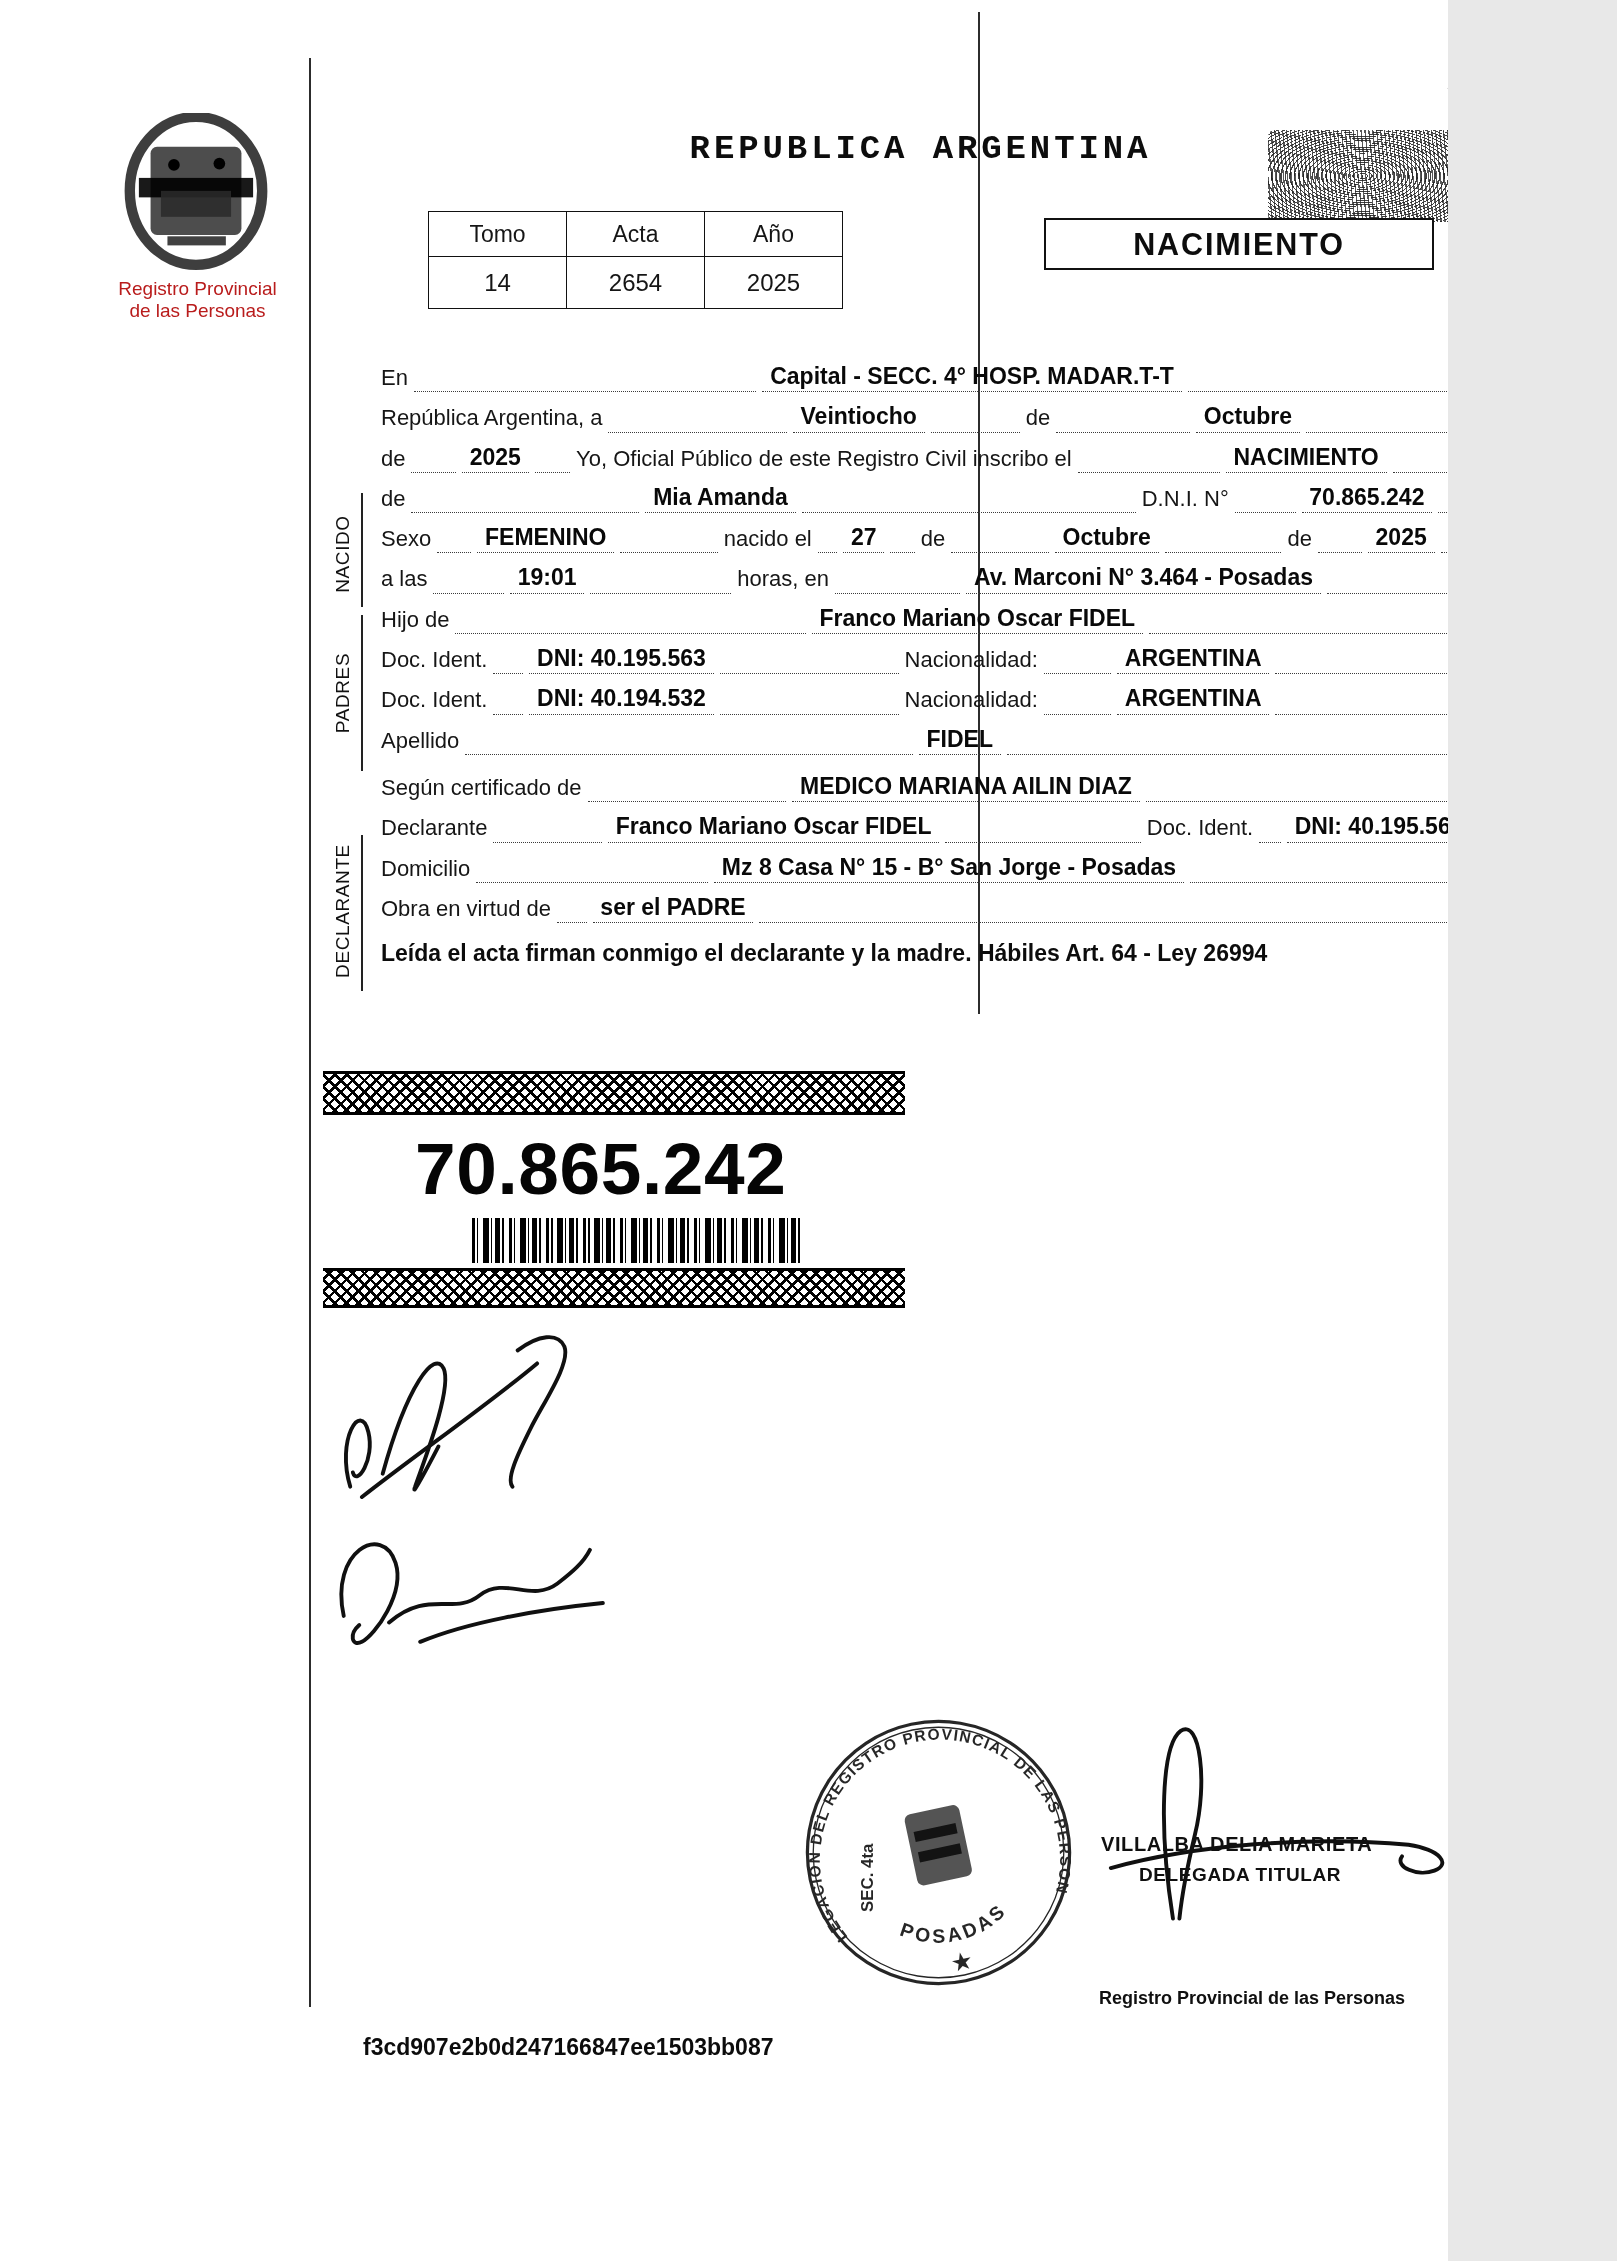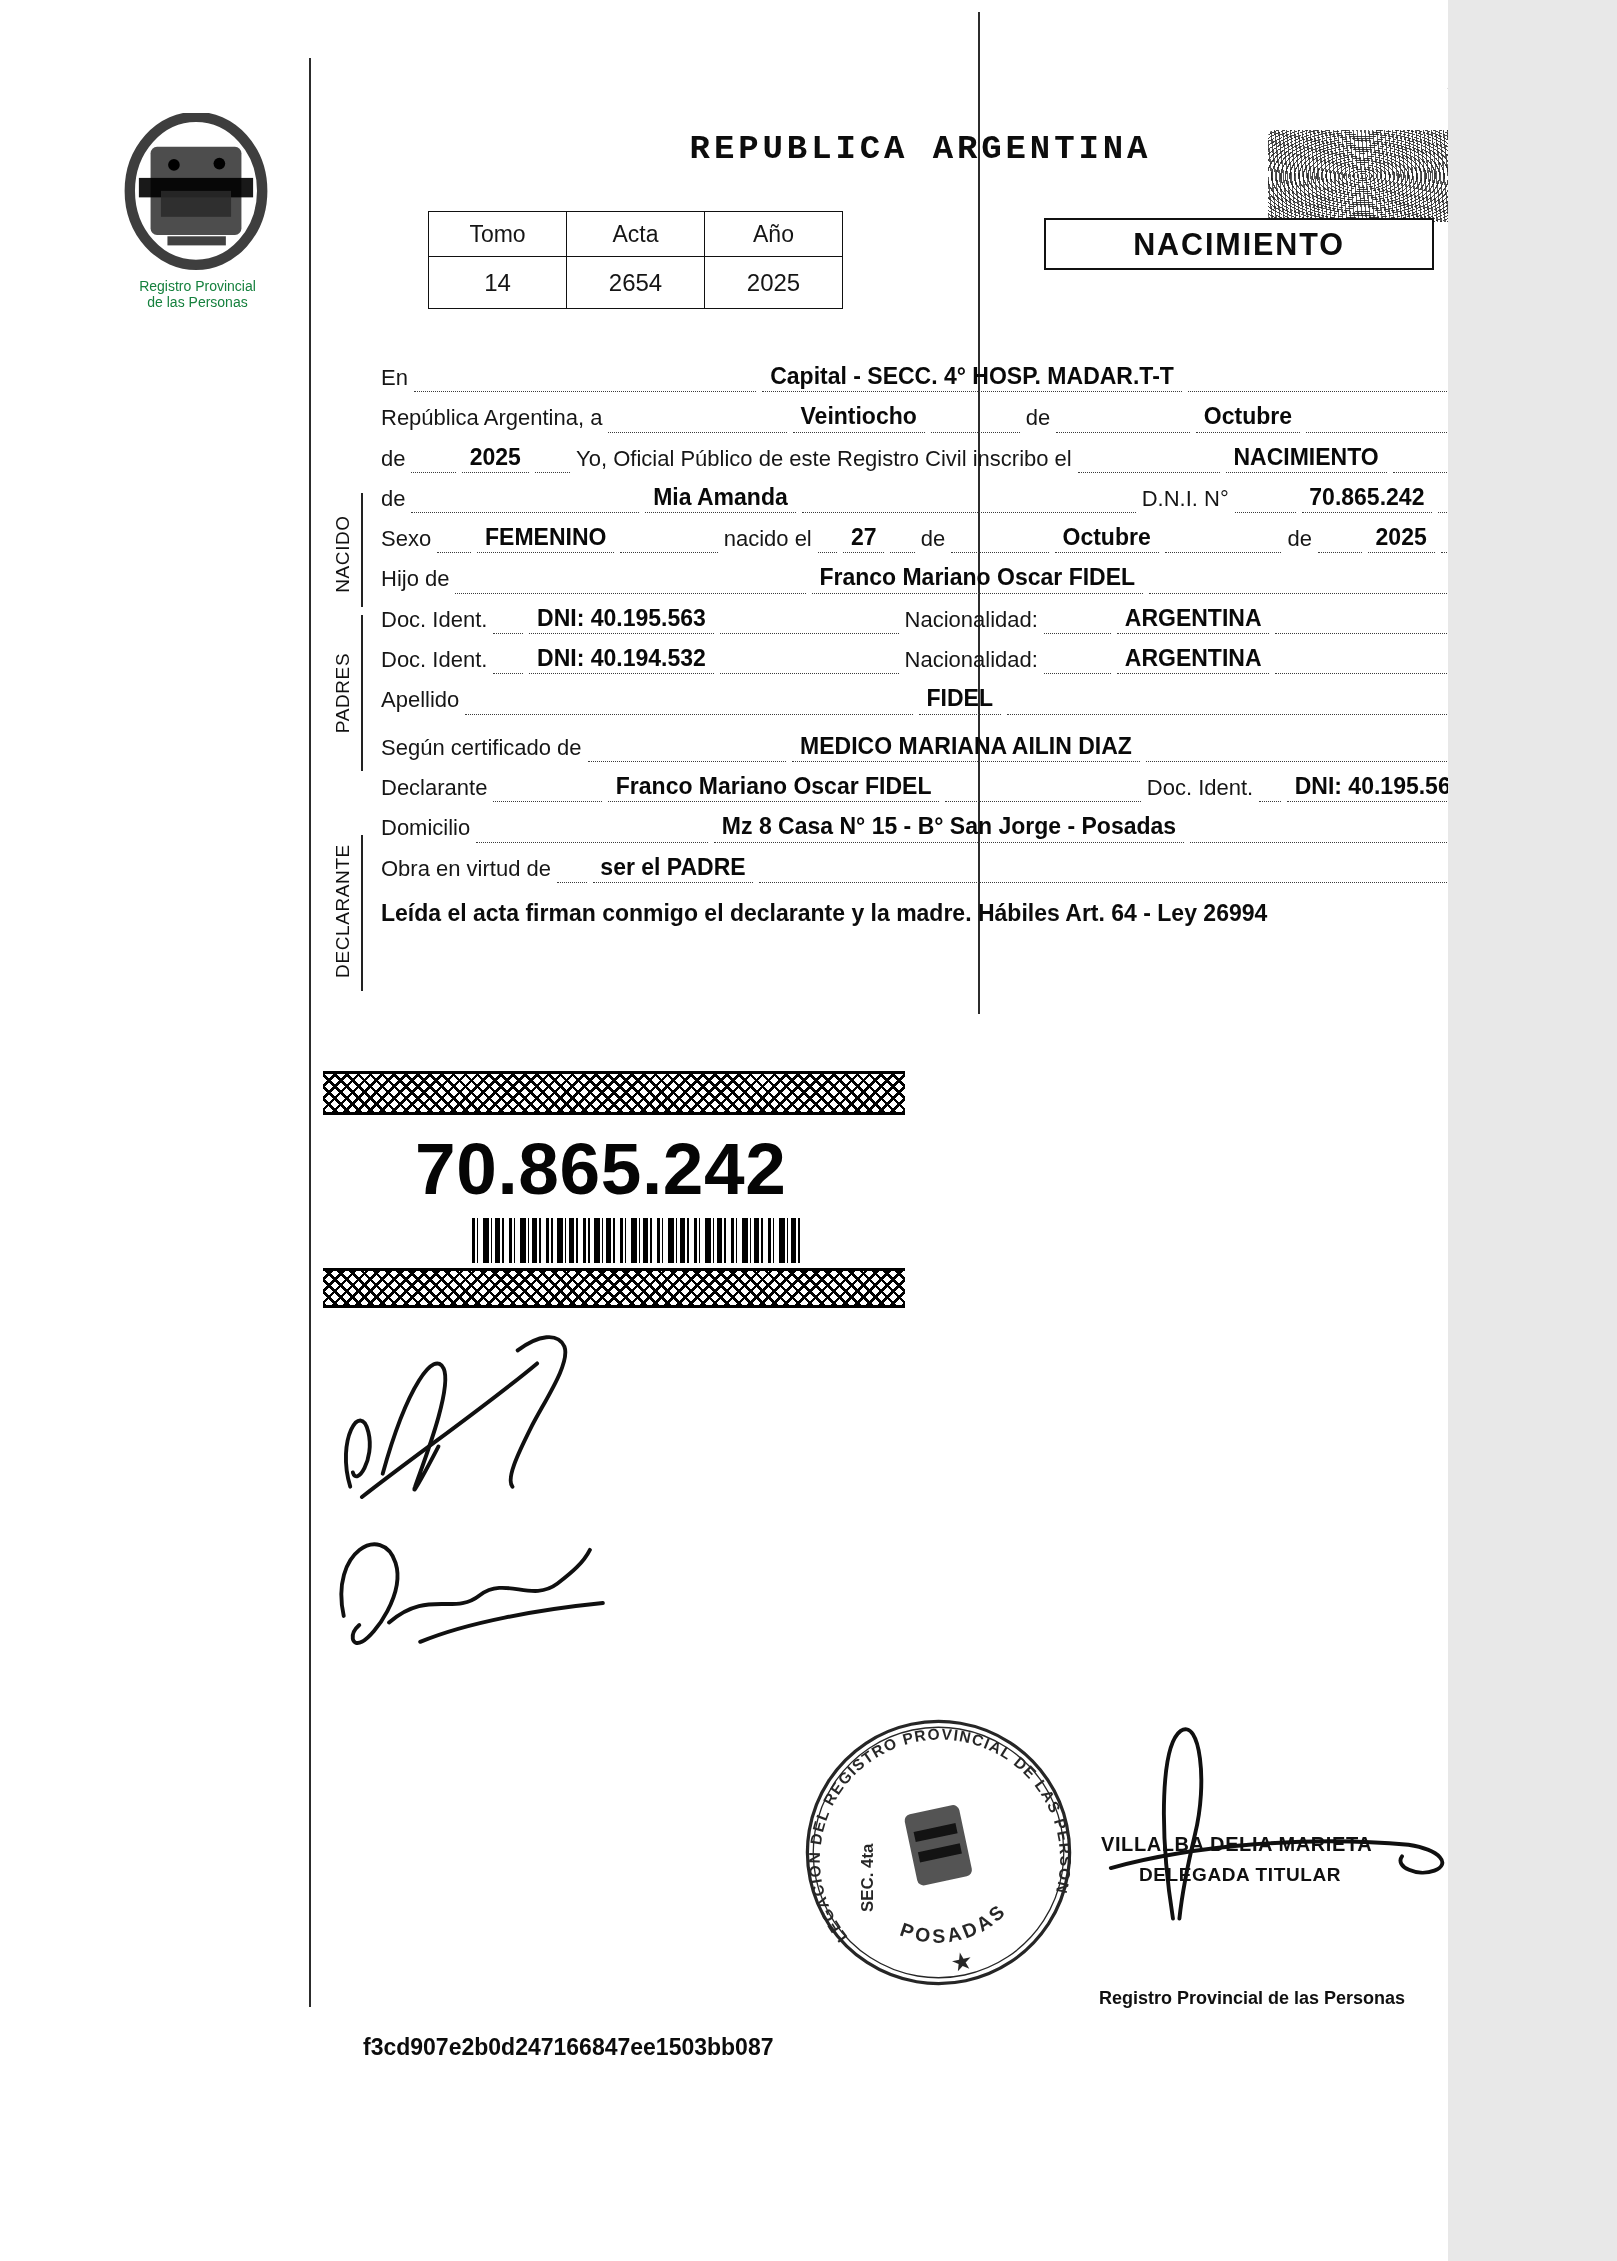--- a/index.html
+++ b/index.html
@@ -11,21 +11,21 @@
     color:#151515;
     overflow:hidden;
   }
   
   .vline{position:absolute;background:#2c2c2c;width:1.9px;}
   
   .page-num{position:absolute;left:1446px;top:57px;font-size:42px;color:#111;}
   
   .seal{position:absolute;left:122px;top:113px;width:148px;height:159px;}
   .seal-caption{position:absolute;left:97px;top:278px;width:201px;text-align:center;
-    font-size:14px;line-height:1.15;color:#15803d;}
+    font-size:19px;line-height:1.15;color:#b91c1c;}
   
   .doc-title{position:absolute;left:648px;top:130px;width:545px;text-align:center;
     font-family:"Liberation Mono", monospace;font-weight:bold;font-size:34px;letter-spacing:3.9px;color:#0d0d0d;}
   
   .acta-table{position:absolute;left:428px;top:211px;border-collapse:collapse;}
   .acta-table th,.acta-table td{border:1.9px solid #111;width:135px;text-align:center;font-weight:normal;}
   .acta-table th{height:42px;font-size:23px;}
   .acta-table td{height:49px;font-size:24px;}
   
   .guilloche{position:absolute;left:1268px;top:130px;width:189px;height:92px;border-radius:6.5px;
@@ -181,20 +181,30 @@
       <span class="lbl">de</span>
       <span class="lead" style="flex:1;"></span>
       <span class="val">Octubre</span>
       <span class="lead" style="flex:1.2;"></span>
       <span class="lbl">de</span>
       <span class="lead" style="flex:0.45;"></span>
       <span class="val">2025</span>
       <span class="lead" style="flex:0.6;"></span>
     </div>
 
+    <div class="row">
+      <span class="lbl">a las</span>
+      <span class="lead" style="flex:0.45;"></span>
+      <span class="val">19:01</span>
+      <span class="lead" style="flex:0.9;"></span>
+      <span class="lbl">horas, en</span>
+      <span class="lead" style="flex:0.8;"></span>
+      <span class="val">Av. Marconi N° 3.464 - Posadas</span>
+      <span class="lead" style="flex:1.1;"></span>
+    </div>
 
     <div class="row" style="margin-top:2.6px;">
       <span class="lbl">Hijo de</span>
       <span class="lead" style="flex:2;"></span>
       <span class="val">Franco Mariano Oscar FIDEL</span>
       <span class="lead" style="flex:2;"></span>
     </div>
 
     <div class="row">
       <span class="lbl">Doc. Ident.</span>

